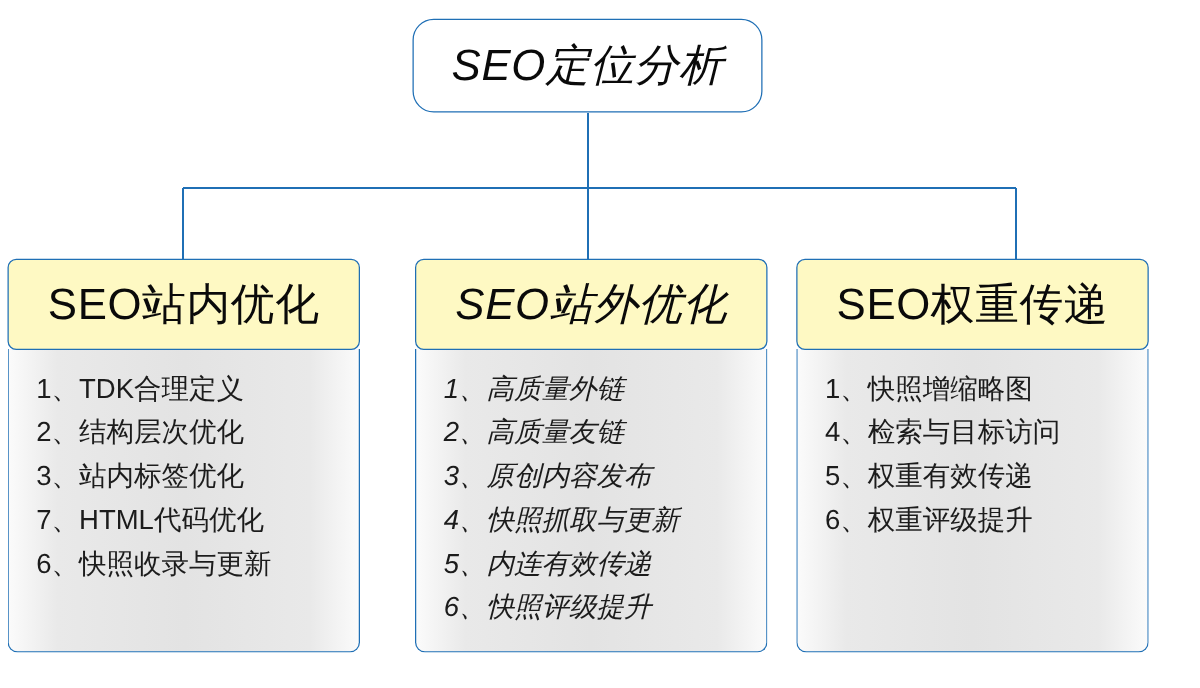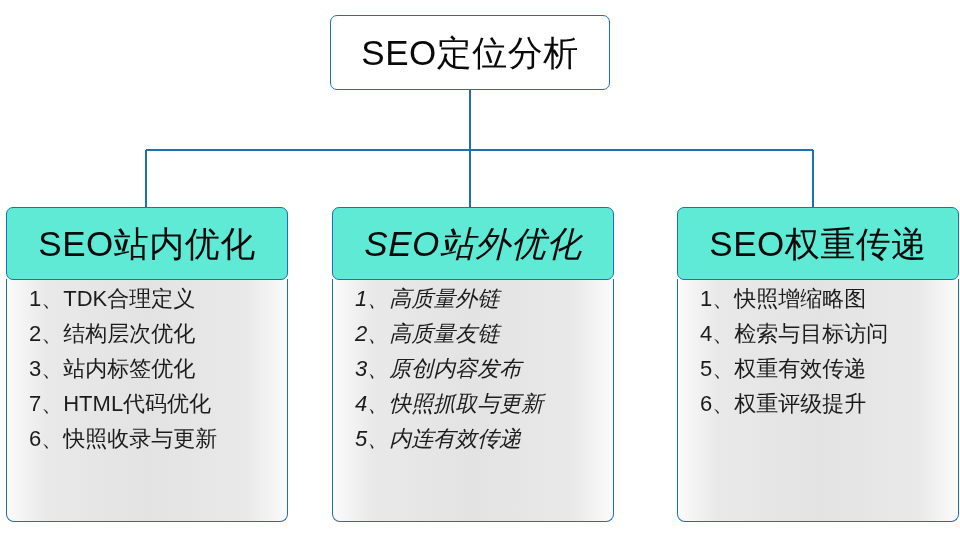--- a/index.html
+++ b/index.html
@@ -31,50 +31,51 @@
 
   
   .root-box {
     position: absolute;
     left: 330px;
     top: 15px;
     width: 280px;
     height: 75px;
     box-sizing: border-box;
     border: 1.6px solid #1f6fb5;
-    border-radius: 7px;
+    border-radius: 17px;
     background: #ffffff;
     display: flex;
     align-items: center;
     justify-content: center;
+    font-style: italic;
   }
   .root-label {
     font-size: 35px;
     color: #0a0a0a;
     letter-spacing: 0.5px;
     line-height: 1;
     white-space: nowrap;
   }
 
   
   .branch {
     position: absolute;
     top: 207px;
     width: 282px;
   }
   .branch-1 { left: 6px; }
   .branch-2 { left: 332px; font-style: italic; }
-  .branch-3 { left: 677px; }
+  .branch-3 { left: 637px; }
 
   .branch-header {
     box-sizing: border-box;
     height: 73px;
     border: 1.6px solid #1f6fb5;
     border-radius: 7px;
-    background: #5eead4;
+    background: #fef9c3;
     display: flex;
     align-items: center;
     justify-content: center;
     position: relative;
     z-index: 2;
   }
   .branch-title {
     font-size: 35px;
     color: #0a0a0a;
     letter-spacing: 0.5px;
@@ -89,21 +90,21 @@
     border: 1.6px solid #1f6fb5;
     border-top: none;
     border-bottom-left-radius: 8px;
     border-bottom-right-radius: 8px;
     background: linear-gradient(to right,
                 #fbfbfb 0%,
                 #e9e9e9 14%,
                 #e3e3e3 50%,
                 #e9e9e9 86%,
                 #fbfbfb 100%);
-    padding: 2px 0 0 0;
+    padding: 14px 0 0 0;
     display: flex;
     flex-direction: column;
     align-items: flex-start;
   }
   .branch-list {
     list-style: none;
     margin: 0;
     padding: 0 0 0 22px;
   }
   .branch-list li {
@@ -151,20 +152,21 @@
     <div class="branch-header">
       <span class="branch-title">SEO站外优化</span>
     </div>
     <div class="branch-body">
       <ul class="branch-list">
         <li>1、高质量外链</li>
         <li>2、高质量友链</li>
         <li>3、原创内容发布</li>
         <li>4、快照抓取与更新</li>
         <li>5、内连有效传递</li>
+        <li>6、快照评级提升</li>
       </ul>
     </div>
   </div>
 
   <div class="branch branch-3">
     <div class="branch-header">
       <span class="branch-title">SEO权重传递</span>
     </div>
     <div class="branch-body">
       <ul class="branch-list">

